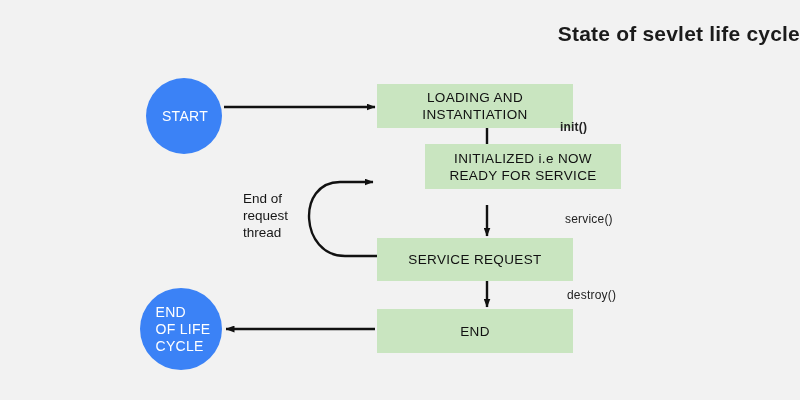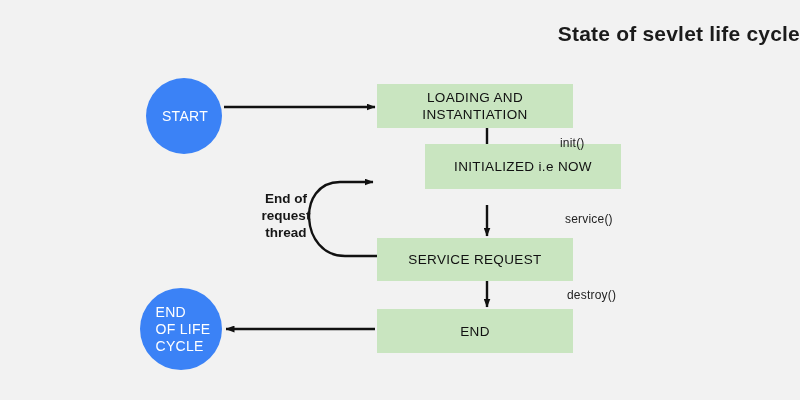--- a/index.html
+++ b/index.html
@@ -98,34 +98,34 @@
   #box-end     { top: 309px; height: 44px; }
 
   
   .edge-label {
     position: absolute;
     font-size: 12px;
     color: #222222;
     letter-spacing: 0.2px;
     white-space: nowrap;
   }
-  #label-init    { left: 560px; top: 136px; }
+  #label-init    { left: 560px; top: 120px; font-weight: bold; }
   #label-service { left: 565px; top: 212px; }
   #label-destroy { left: 567px; top: 288px; }
 
   #label-loop {
     position: absolute;
     left: 243px;
     top: 190px;
     width: 86px;
     font-size: 13.5px;
-    font-weight: bold;
+    font-weight: normal;
     line-height: 17px;
     color: #161616;
-    text-align: center;
+    text-align: left;
   }
 
   
   .watermark {
     position: absolute;
     right: 14px;
     bottom: 12px;
     font-size: 17px;
     color: #b9b9b9;
     letter-spacing: 1px;
@@ -163,20 +163,21 @@
     <span class="lines">START</span>
   </div>
 
   <div class="box" id="box-loading">
     <span>LOADING AND INSTANTIATION</span>
   </div>
 
   <div class="box" id="box-init">
     <span>
       <span>INITIALIZED i.e NOW</span><br>
+      <span>READY FOR SERVICE</span>
     </span>
   </div>
 
   <div class="box" id="box-handle">
     <span>SERVICE REQUEST</span>
   </div>
 
   <div class="box" id="box-end">
     <span>END</span>
   </div>

